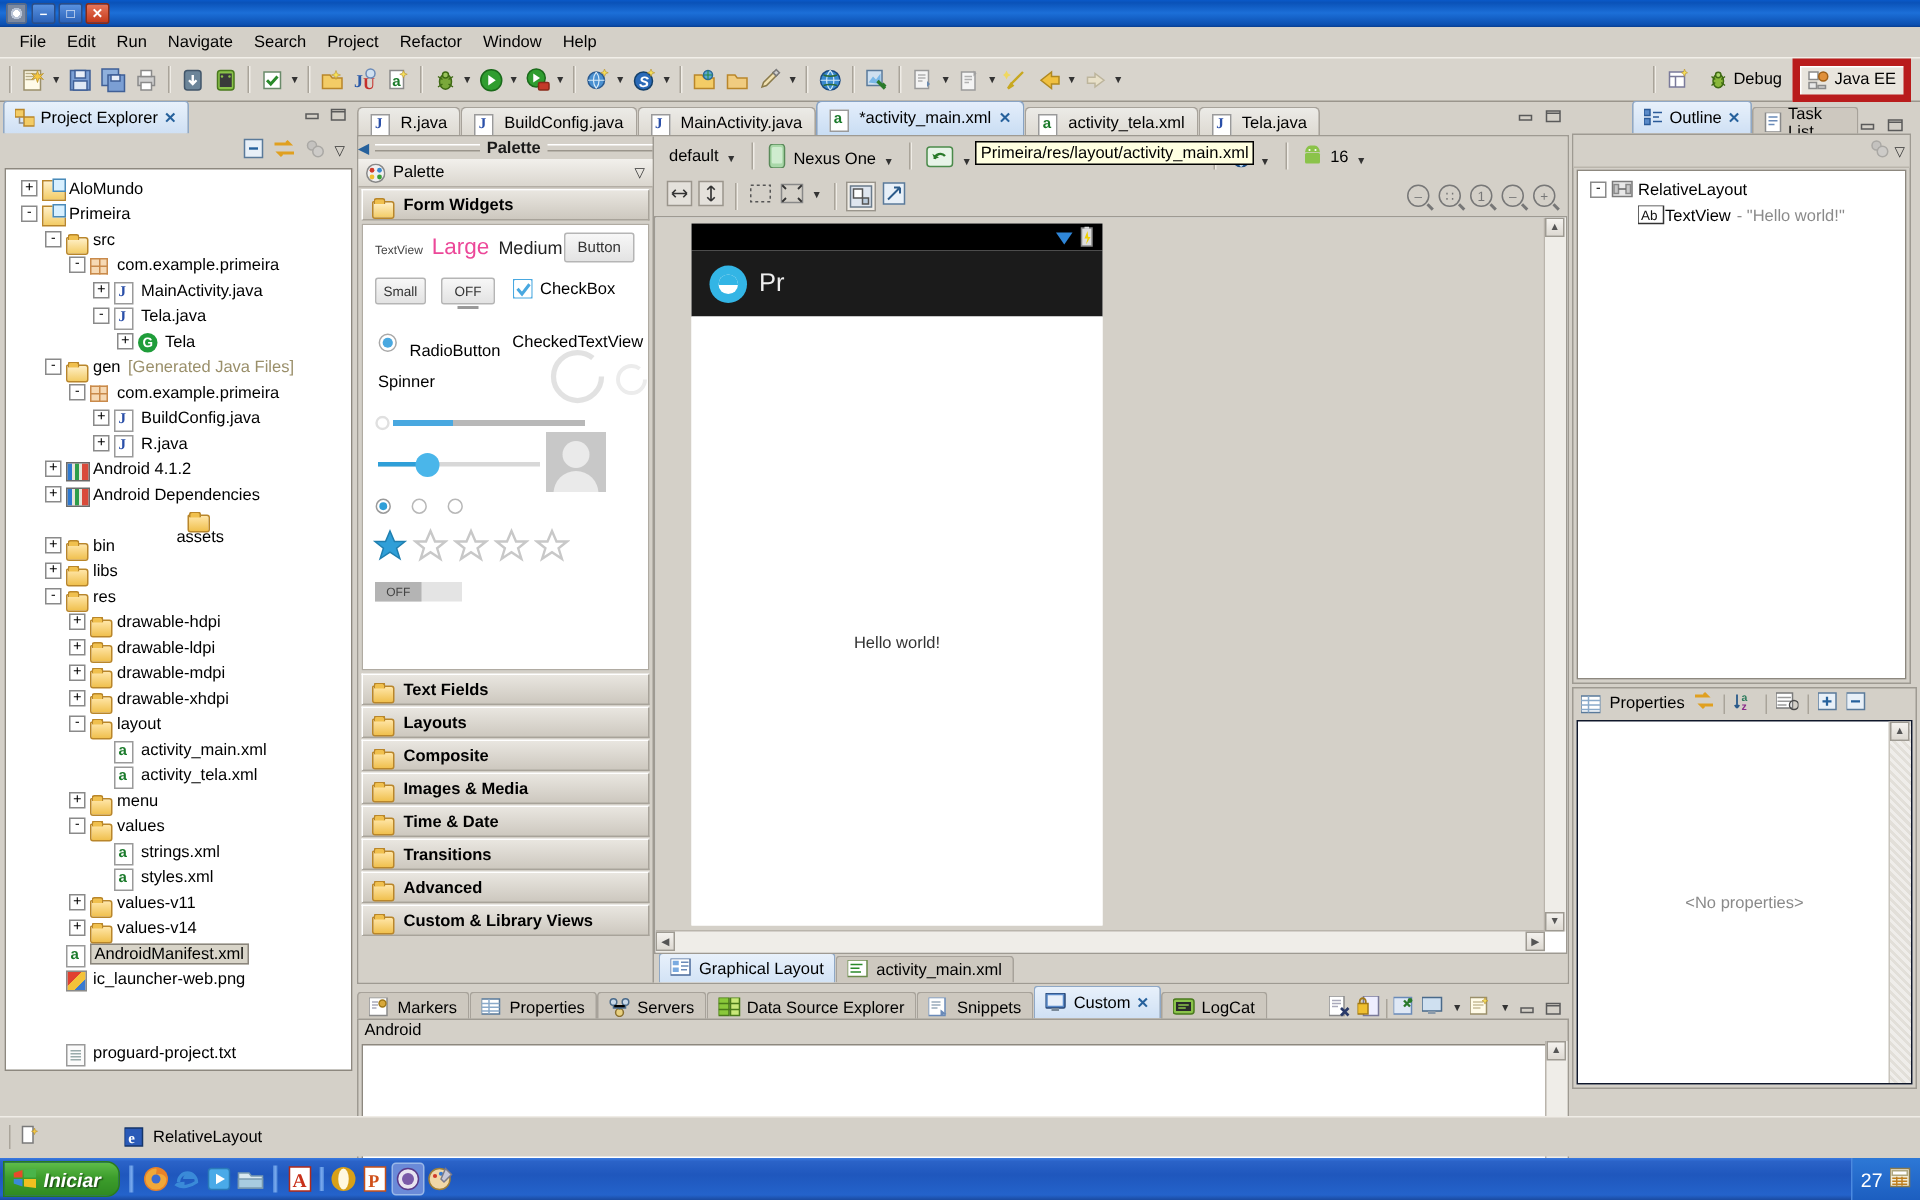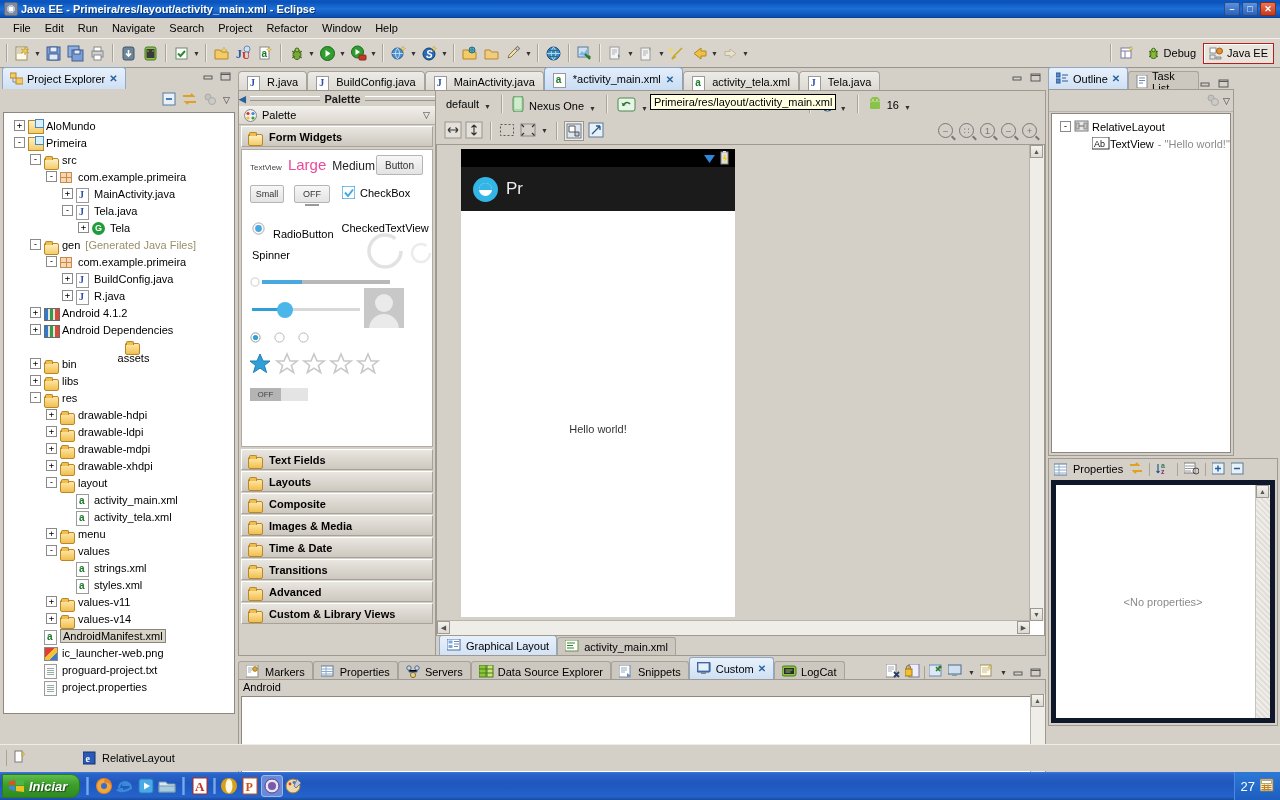--- a/index.html
+++ b/index.html
@@ -33,21 +33,21 @@
   .menubar .mi{padding:2px 7px;font-size:11px;color:#000;}
 
   
   .toolbar{height:28px;background:#d8d4cc;display:flex;align-items:center;
     border-top:1px solid #f2efe9;border-bottom:1px solid #9a958c;padding:0 2px;gap:0px;}
   .tbsep{width:1px;height:18px;background:#a9a49a;margin:0 4px;box-shadow:1px 0 0 #efece6;}
   .tbi{width:22px;height:22px;display:flex;align-items:center;justify-content:center;}
   .tbarrow{width:9px;height:22px;display:flex;align-items:center;justify-content:center;color:#333;font-size:7px;}
   .persp{margin-left:auto;display:flex;align-items:center;gap:2px;padding-right:4px;}
   .persp .pbtn{display:flex;align-items:center;gap:3px;padding:2px 5px;font-size:11px;}
-  .persp .pbtn.sel{border:1px solid #b91c1c;background:#e9e5dd;box-shadow:inset 1px 1px 0 #fff;}
+  .persp .pbtn.sel{border:5px solid #b91c1c;background:#e9e5dd;box-shadow:inset 1px 1px 0 #fff;}
 
   
   .main{position:absolute;left:0;top:68px;width:1280px;height:676px;}
 
   
   .view{position:absolute;background:#d4d0c8;}
   .viewtabs{display:flex;align-items:flex-end;height:21px;position:relative;}
   .vtab{display:flex;align-items:center;gap:4px;height:19px;padding:0 7px;font-size:11px;
     border:1px solid #a7a29a;border-bottom:none;border-radius:3px 3px 0 0;background:#cdc8bf;
     color:#000;position:relative;top:2px;}
@@ -164,21 +164,21 @@
   .vscroll{position:absolute;right:0;top:0;width:14px;bottom:14px;background:#efede8;border-left:1px solid #b9b4ab;}
   .hscroll{position:absolute;left:0;bottom:0;right:14px;height:14px;background:#efede8;border-top:1px solid #b9b4ab;}
   .sbbtn{width:13px;height:13px;background:linear-gradient(180deg,#f4f2ee,#ddd9d2);border:1px solid #9e9a92;
     box-sizing:border-box;display:flex;align-items:center;justify-content:center;font-size:7px;color:#555;}
   .ed-bottomtabs{height:19px;display:flex;align-items:flex-end;gap:0;background:#d4d0c8;padding-left:3px;}
   .btab{display:flex;align-items:center;gap:4px;height:17px;padding:0 7px;font-size:11px;
     border:1px solid #a7a29a;border-bottom:none;border-radius:3px 3px 0 0;background:#cdc8bf;}
   .btab.active{background:linear-gradient(180deg,#e8f1fb,#d2e2f5);border-color:#8fa8c6;height:19px;}
 
   
-  #outline-view{left:1048px;top:0;width:186px;height:388px;}
+  #outline-view{left:1048px;top:0;width:186px;height:388px;padding-left:40px;}
   
   #properties-view{left:1048px;top:390px;width:230px;height:268px;}
 
   
   #console-view{left:238px;top:590px;width:808px;height:150px;}
   .con-body{position:absolute;left:0;right:0;top:21px;bottom:0;border:1px solid #9e9a92;background:#d4d0c8;box-sizing:border-box;}
   .con-label{height:14px;font-size:11px;padding:1px 4px;}
   .con-text{position:absolute;left:2px;right:14px;top:16px;bottom:16px;background:#fff;border:1px solid #8d887f;box-sizing:border-box;}
 
   
@@ -199,21 +199,20 @@
   .tray{margin-left:auto;display:flex;align-items:center;gap:5px;height:28px;padding:0 6px;
     background:linear-gradient(180deg,#2d78d6,#1c5ec0);border-left:1px solid #4a8ae0;color:#fff;font-size:13px;}
 </style>
 </head>
 <body>
 
 <div class="app">
 
   <div class="titlebar">
     <div class="tb-icon"></div>
-    <div class="tb-title">Java EE - Primeira/res/layout/activity_main.xml - Eclipse</div>
     <div class="tb-btns">
       <div class="tb-btn">–</div>
       <div class="tb-btn">□</div>
       <div class="tb-btn close">✕</div>
     </div>
   </div>
 
   <div class="menubar">
     <div class="mi">File</div>
     <div class="mi">Edit</div>
@@ -705,21 +704,21 @@
             </span>
             <span class="tlabel sel">AndroidManifest.xml</span>
           </div>
           <div class="trow" style="padding-left: 26px;">
             <span class="noexp"></span>
             <span class="ic">
               <span class="ic-png" style="position: absolute; top: 0px; left: 0px;"></span>
             </span>
             <span class="tlabel">ic_launcher-web.png</span>
           </div>
-          <div class="trow" style="padding-left: 26px;">
+          <div class="trow" style="padding-left: 26px; margin-top: 32px;">
             <span class="noexp"></span>
             <span class="ic">
               <span class="ic-txt" style="position: absolute; top: 0px; left: 0px;"></span>
             </span>
             <span class="tlabel">proguard-project.txt</span>
           </div>
           <div class="trow" style="padding-left: 26px;">
             <span class="noexp"></span>
             <span class="ic">
               <span class="ic-txt" style="position: absolute; top: 0px; left: 0px;"></span>
@@ -1198,21 +1197,21 @@
           <span style="width:1px;height:13px;background:#a9a49a;"></span>
           <span><svg width="13" height="13">
                 <rect x="0" y="1" width="12" height="11" fill="#e8f0f8" stroke="#5a7a9a"></rect>
                 <path d="M3 6.5h6M6 3.5v6" stroke="#26619c" stroke-width="1.5"></path>
               </svg></span>
           <span><svg width="13" height="13">
                 <rect x="0" y="1" width="12" height="11" fill="#e8f0f8" stroke="#5a7a9a"></rect>
                 <path d="M3 6.5h6" stroke="#26619c" stroke-width="1.5"></path>
               </svg></span>
         </div>
-        <div style="position:absolute;left:2px;right:2px;top:21px;bottom:2px;background:#fff;border:5px solid #0f172a;display:flex;align-items:center;justify-content:center;">
+        <div style="position:absolute;left:2px;right:2px;top:21px;bottom:2px;background:#fff;border:1px solid #0f172a;display:flex;align-items:center;justify-content:center;">
           <span style="color:#8a8a8a;font-size:11px;">&lt;No properties&gt;</span>
           <div style="position:absolute;right:0;top:0;bottom:0;width:14px;background:repeating-linear-gradient(45deg,#efedea 0 2px,#e2dfd9 2px 4px);border-left:1px solid #c8c4bc;">
             <div class="sbbtn">▲</div>
           </div>
         </div>
       </div>
     </div>
 
     <div class="view" id="console-view">
       <div class="viewtabs" id="con-tabs">

